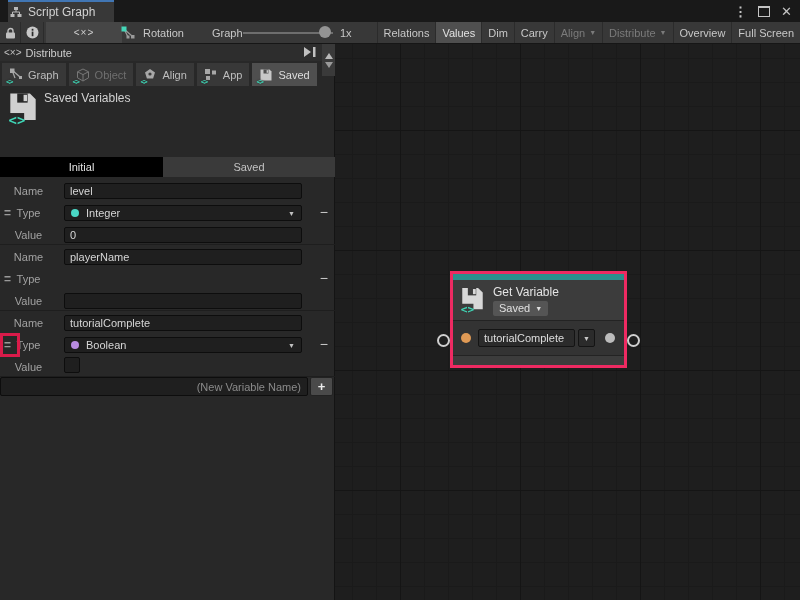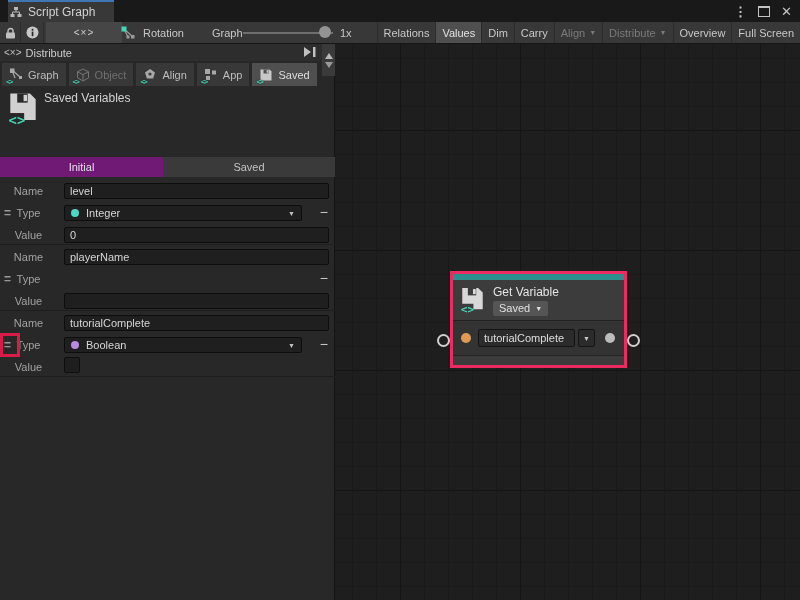--- a/index.html
+++ b/index.html
@@ -50,28 +50,28 @@
   .bb-tab.active{background:#4f4f4f;color:#dedede}
   .bb-tab.disabled{color:#6f6f6f}
   .tabicon{position:relative;width:14px;height:14px;flex:none}
   .tabicon .badge{position:absolute;left:-3px;bottom:-4px;font:bold 7px "DejaVu Sans Mono",monospace;
                   color:#3fd6b6;letter-spacing:-1px;text-shadow:0 0 2px #282828}
   #bb-info{position:absolute;left:0;top:44px;width:335px;height:69px}
   #bb-info .title{position:absolute;left:44px;top:3px;font-size:12px;color:#d2d2d2}
   #bb-info .desc{position:absolute;left:44px;top:20px;width:286px;font-size:11px;line-height:15px;color:#b0b0b0}
   #scope-tabs{position:absolute;left:0;top:113px;width:335px;height:20px;display:flex}
   .scope{display:flex;align-items:center;justify-content:center;font-size:11px;box-sizing:border-box}
-  .scope.sel{background:#701a75;color:#e2e2e2}
+  .scope.sel{background:#000000;color:#e2e2e2}
   .scope.unsel{background:#3a3a3a;color:#c2c2c2}
   #bb-rows{position:absolute;left:0;top:135px;width:335px}
   .vrow{position:relative;height:65px;border-bottom:1px solid #1e1e1e}
   .fline{position:absolute;left:0;width:335px;height:16px;display:flex;align-items:center}
   .fl-name{top:4px}.fl-type{top:26px}.fl-value{top:48px}
   .flabel{width:57px;text-align:center;padding-right:7px;color:#a2a2a2;font-size:11px;flex:none}
-  .fieldbox{position:absolute;left:64px;width:265px;height:16px;background:#1f1f1f;border:1px solid #0d0d0d;
+  .fieldbox{position:absolute;left:64px;width:238px;height:16px;background:#1f1f1f;border:1px solid #0d0d0d;
             border-radius:2px;box-sizing:border-box;color:#d6d6d6;font-size:11px;padding:0 5px;
             font-family:"Liberation Sans",sans-serif;outline:none}
   .typebox{position:absolute;left:64px;width:238px;height:16px;background:#1f1f1f;border:1px solid #0d0d0d;
            border-radius:2px;box-sizing:border-box;display:flex;align-items:center;gap:7px;padding:0 6px;color:#d6d6d6}
   .typedot{width:8px;height:8px;border-radius:50%;flex:none}
   .typearrow{margin-left:auto;font-size:7px;color:#c0c0c0}
   .draghandle{position:absolute;left:4px;top:26px;height:16px;display:flex;align-items:center;
               color:#9a9a9a;font-weight:bold;font-size:12px}
   .removebtn{position:absolute;right:7px;top:24px;height:18px;display:flex;align-items:center;color:#cccccc;font-size:14px}
   .checkbox{position:absolute;left:64px;top:46px;width:14px;height:14px;background:#1f1f1f;
@@ -338,20 +338,26 @@
       <span class="removebtn">−</span>
       <div class="fline fl-value">
         <span class="flabel">Value</span>
       </div>
       <div class="checkbox"></div>
     </div>
   </div>
 
   <div id="annotation-box"></div>
 
+  <div id="newvar-row">
+    <input id="newvar-input" placeholder="(New Variable Name)" style="">
+    <div id="addvar-btn">
+      <span>+</span>
+    </div>
+  </div>
 </div>
 
 <div id="graph">
   <div id="node">
     <div class="naccent"></div>
     <div class="nheader">
       <svg width="25" height="27" viewBox="0 0 26 29">
         <path d="M2 1h17l5 5v18H2z" fill="#d8d8d8"></path>
         <rect x="8" y="1" width="9" height="8" fill="#3c3c3c"></rect>
         <rect x="13.5" y="2.2" width="3" height="5.5" fill="#d8d8d8"></rect>

